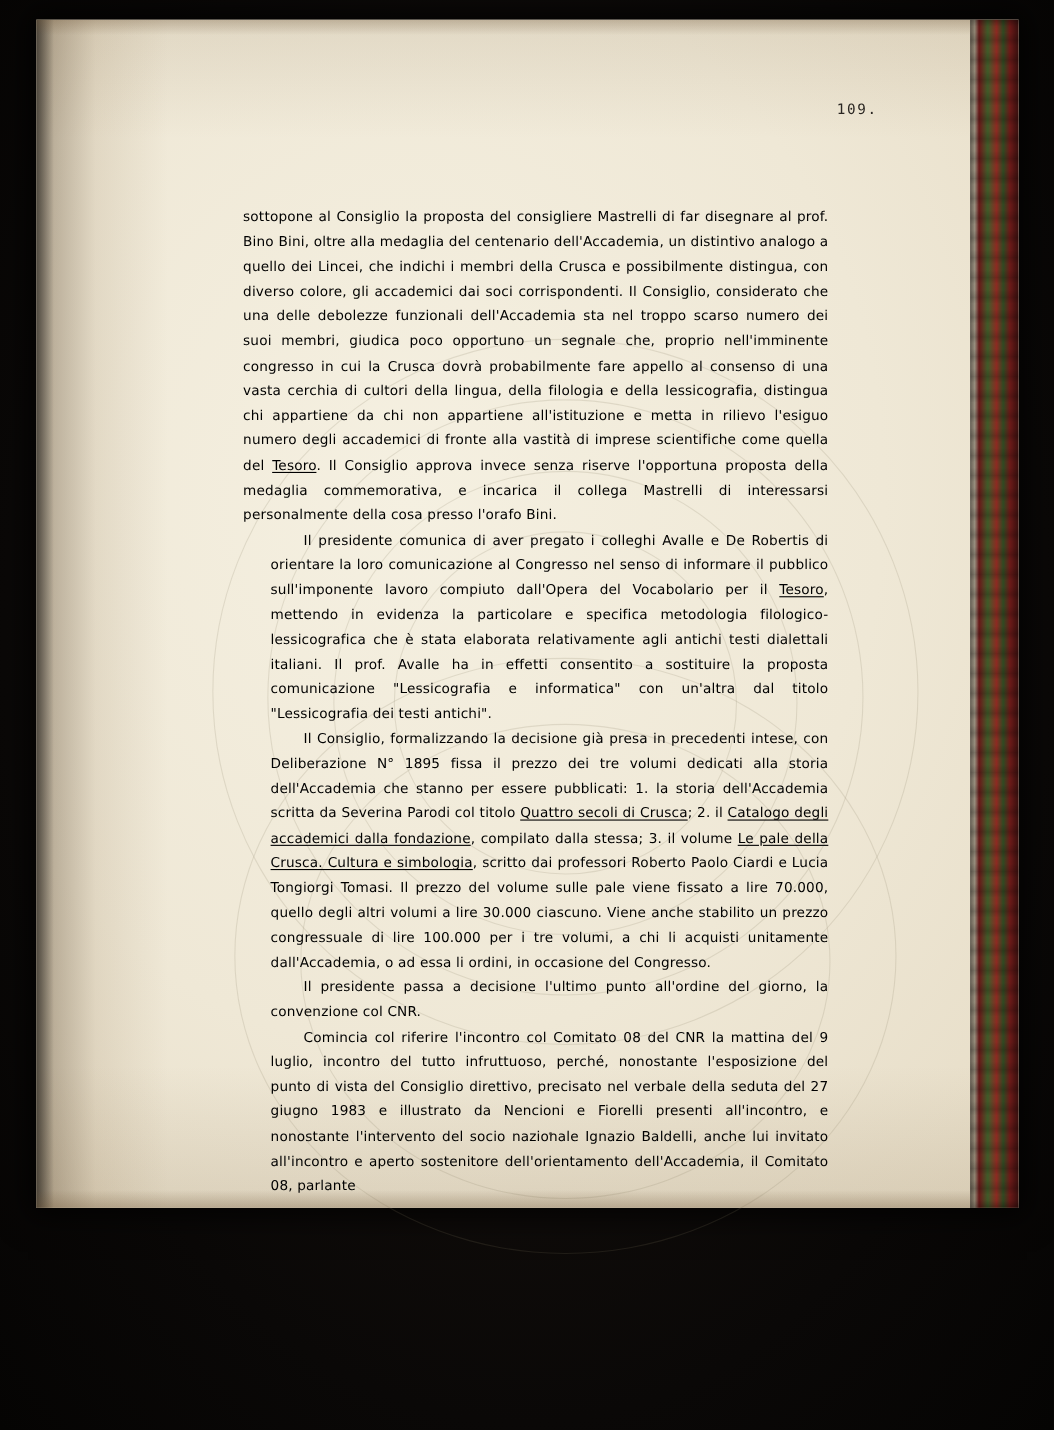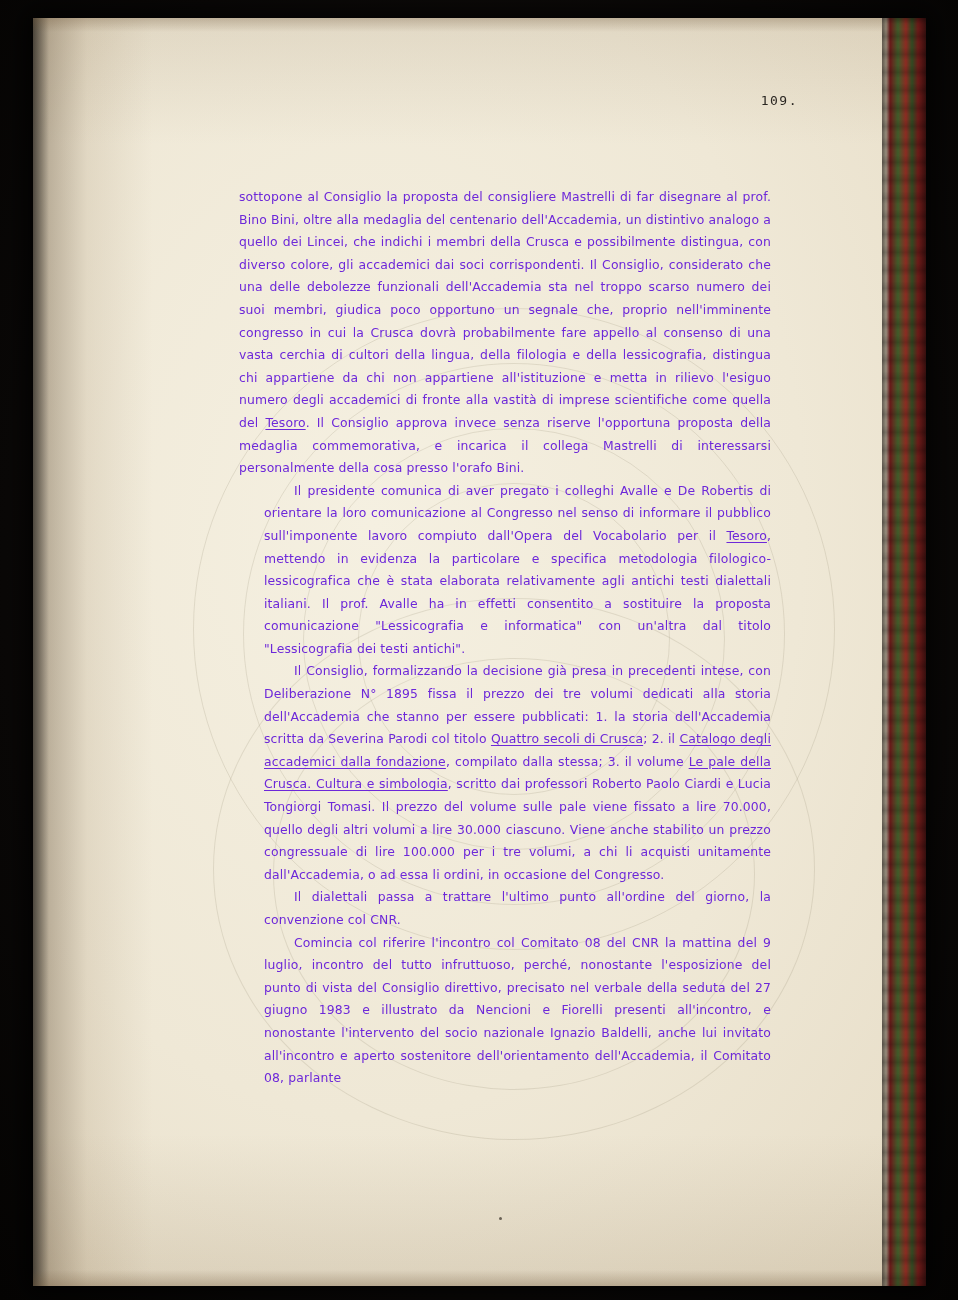--- a/index.html
+++ b/index.html
@@ -26,21 +26,21 @@
     inset: 0;
     background:
       radial-gradient(ellipse at 50% 45%, #1a1410 0%, #0a0807 70%, #050403 100%);
   }
   
   .book {
     position: absolute;
     left: 33px;
     top: 18px;
     width: 893px;
-    height: 1268px;
+    height: 1080px;
     background: #efe9d8;
     box-shadow: 0 0 26px 8px rgba(0,0,0,0.75);
   }
   
   .gutter {
     position: absolute;
     left: 0;
     top: 0;
     width: 120px;
     height: 100%;
@@ -134,24 +134,24 @@
     position: absolute;
     right: 128px;
     top: 75px;
     font-family: "DejaVu Sans Mono", monospace;
     font-size: 13px;
     letter-spacing: 1.5px;
     color: #2a2622;
   }
   .text-block {
     position: absolute;
-    left: 206px;
+    left: 188px;
     top: 168px;
     width: 532px;
-    color: #6d28d9;
+    color: #000000;
     font-family: "DejaVu Sans", sans-serif;
     font-size: 12.4px;
     line-height: 22.6px;
     text-align: justify;
     text-justify: inter-word;
     letter-spacing: 0.15px;
   }
   .text-block p {
     margin: 0 0 0 0;
     text-indent: 0;
@@ -198,21 +198,21 @@
     <div class="spine-shadow"></div>
     <div class="edge-top"></div>
     <div class="edge-bottom"></div>
 
     <div class="page-number">109.</div>
 
     <div class="text-block" id="body-text">
         <p><span>sottopone al Consiglio la proposta del consigliere Mastrelli di far disegnare al prof. Bino Bini, oltre alla medaglia del centenario dell'Accademia, un distintivo analogo a quello dei Lincei, che indichi i membri della Crusca e possibilmente distingua, con diverso colore, gli accademici dai soci corrispondenti. Il Consiglio, considerato che una delle debolezze funzionali dell'Accademia sta nel troppo scarso numero dei suoi membri, giudica poco opportuno un segnale che, proprio nell'imminente congresso in cui la Crusca dovrà probabilmente fare appello al consenso di una vasta cerchia di cultori della lingua, della filologia e della lessicografia, distingua chi appartiene da chi non appartiene all'istituzione e metta in rilievo l'esiguo numero degli accademici di fronte alla vastità di imprese scientifiche come quella del </span><span class="u">Tesoro</span><span>. Il Consiglio approva invece senza riserve l'opportuna proposta della medaglia commemorativa, e incarica il collega Mastrelli di interessarsi personalmente della cosa presso l'orafo Bini.</span></p>
         <p class="indented"><span>Il presidente comunica di aver pregato i colleghi Avalle e De Robertis di orientare la loro comunicazione al Congresso nel senso di informare il pubblico sull'imponente lavoro compiuto dall'Opera del Vocabolario per il </span><span class="u">Tesoro</span><span>, mettendo in evidenza la particolare e specifica metodologia filologico-lessicografica che è stata elaborata relativamente agli antichi testi dialettali italiani. Il prof. Avalle ha in effetti consentito a sostituire la proposta comunicazione "Lessicografia e informatica" con un'altra dal titolo "Lessicografia dei testi antichi".</span></p>
         <p class="indented"><span>Il Consiglio, formalizzando la decisione già presa in precedenti intese, con Deliberazione N° 1895 fissa il prezzo dei tre volumi dedicati alla storia dell'Accademia che stanno per essere pubblicati: 1. la storia dell'Accademia scritta da Severina Parodi col titolo </span><span class="u">Quattro secoli di Crusca</span><span>; 2. il </span><span class="u">Catalogo degli accademici dalla fondazione</span><span>, compilato dalla stessa; 3. il volume </span><span class="u">Le pale della Crusca. Cultura e simbologia</span><span>, scritto dai professori Roberto Paolo Ciardi e Lucia Tongiorgi Tomasi. Il prezzo del volume sulle pale viene fissato a lire 70.000, quello degli altri volumi a lire 30.000 ciascuno. Viene anche stabilito un prezzo congressuale di lire 100.000 per i tre volumi, a chi li acquisti unitamente dall'Accademia, o ad essa li ordini, in occasione del Congresso.</span></p>
-        <p class="indented"><span>Il dialettali passa a trattare l'ultimo punto all'ordine del giorno, la convenzione col CNR.</span></p>
+        <p class="indented"><span>Il presidente passa a decisione l'ultimo punto all'ordine del giorno, la convenzione col CNR.</span></p>
         <p class="indented"><span>Comincia col riferire l'incontro col Comitato 08 del CNR la mattina del 9 luglio, incontro del tutto infruttuoso, perché, nonostante l'esposizione del punto di vista del Consiglio direttivo, precisato nel verbale della seduta del 27 giugno 1983 e illustrato da Nencioni e Fiorelli presenti all'incontro, e nonostante l'intervento del socio nazionale Ignazio Baldelli, anche lui invitato all'incontro e aperto sostenitore dell'orientamento dell'Accademia, il Comitato 08, parlante</span></p>
       </div>
 
     <div class="speck"></div>
 
     <div class="foreedge">
       <div class="mottle"></div>
     </div>
   </div>
 </div>

